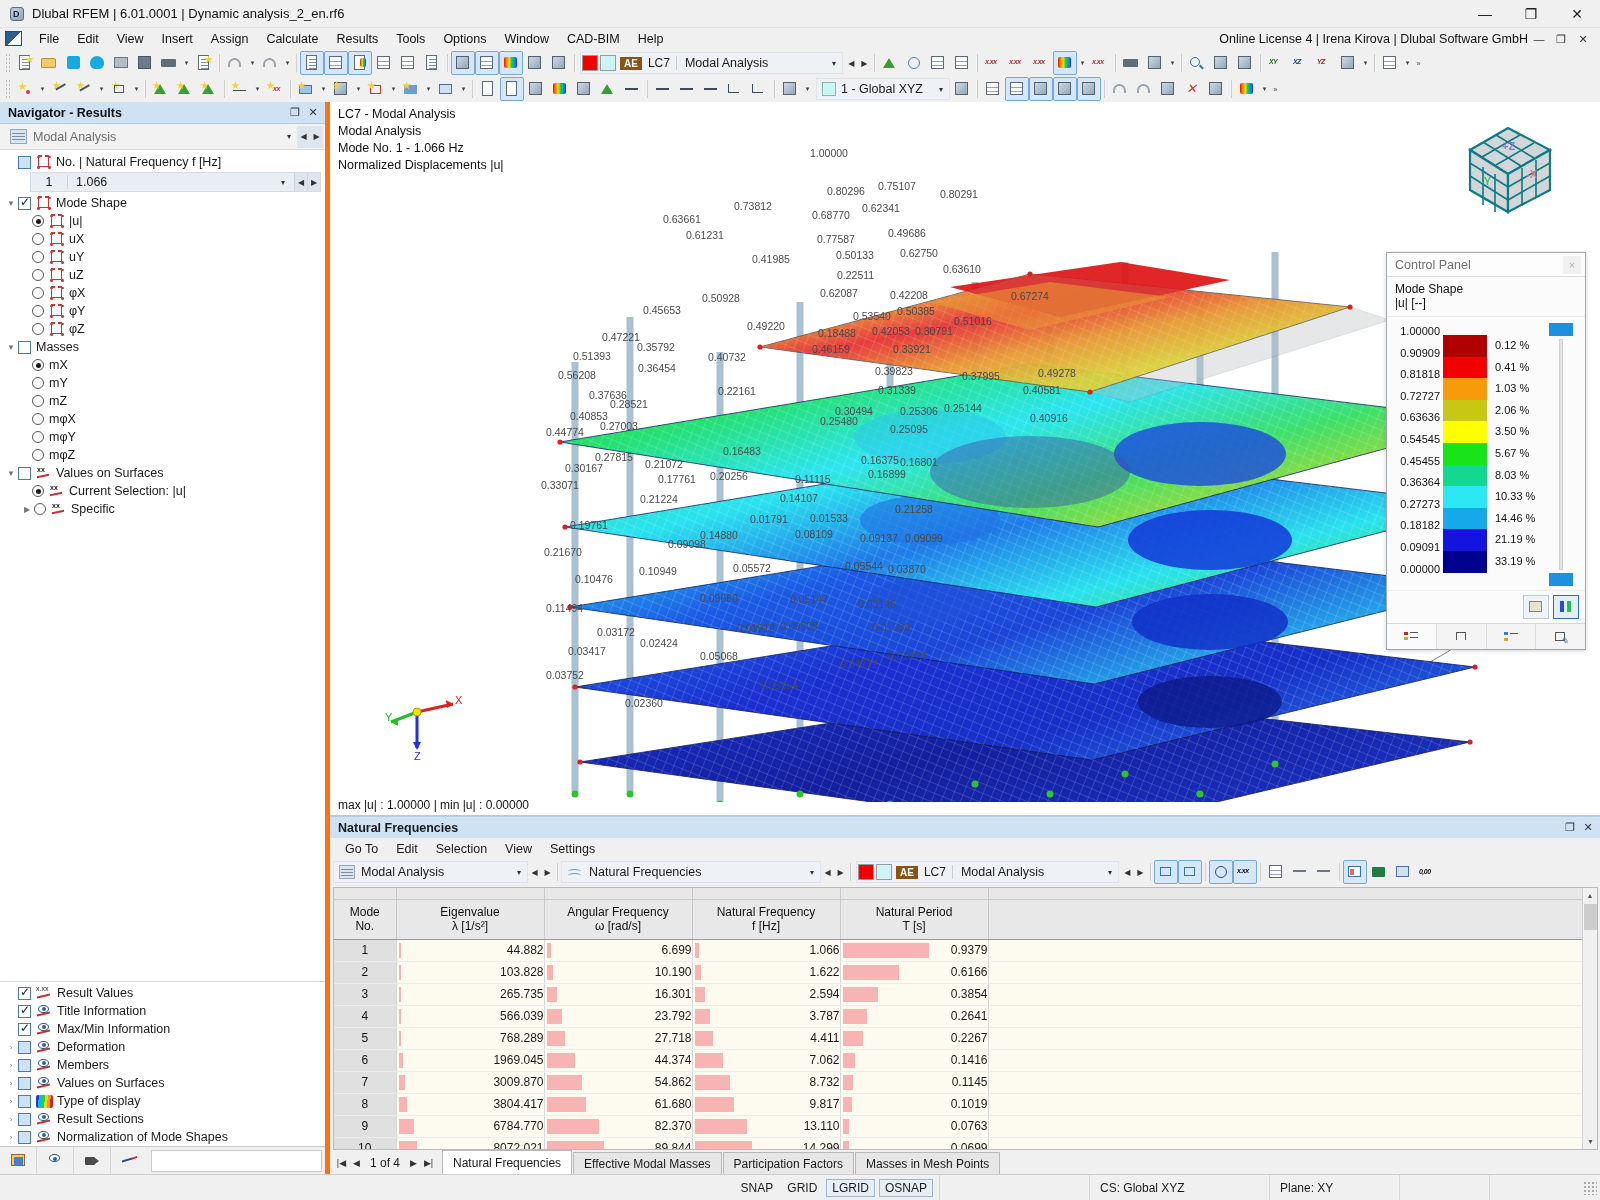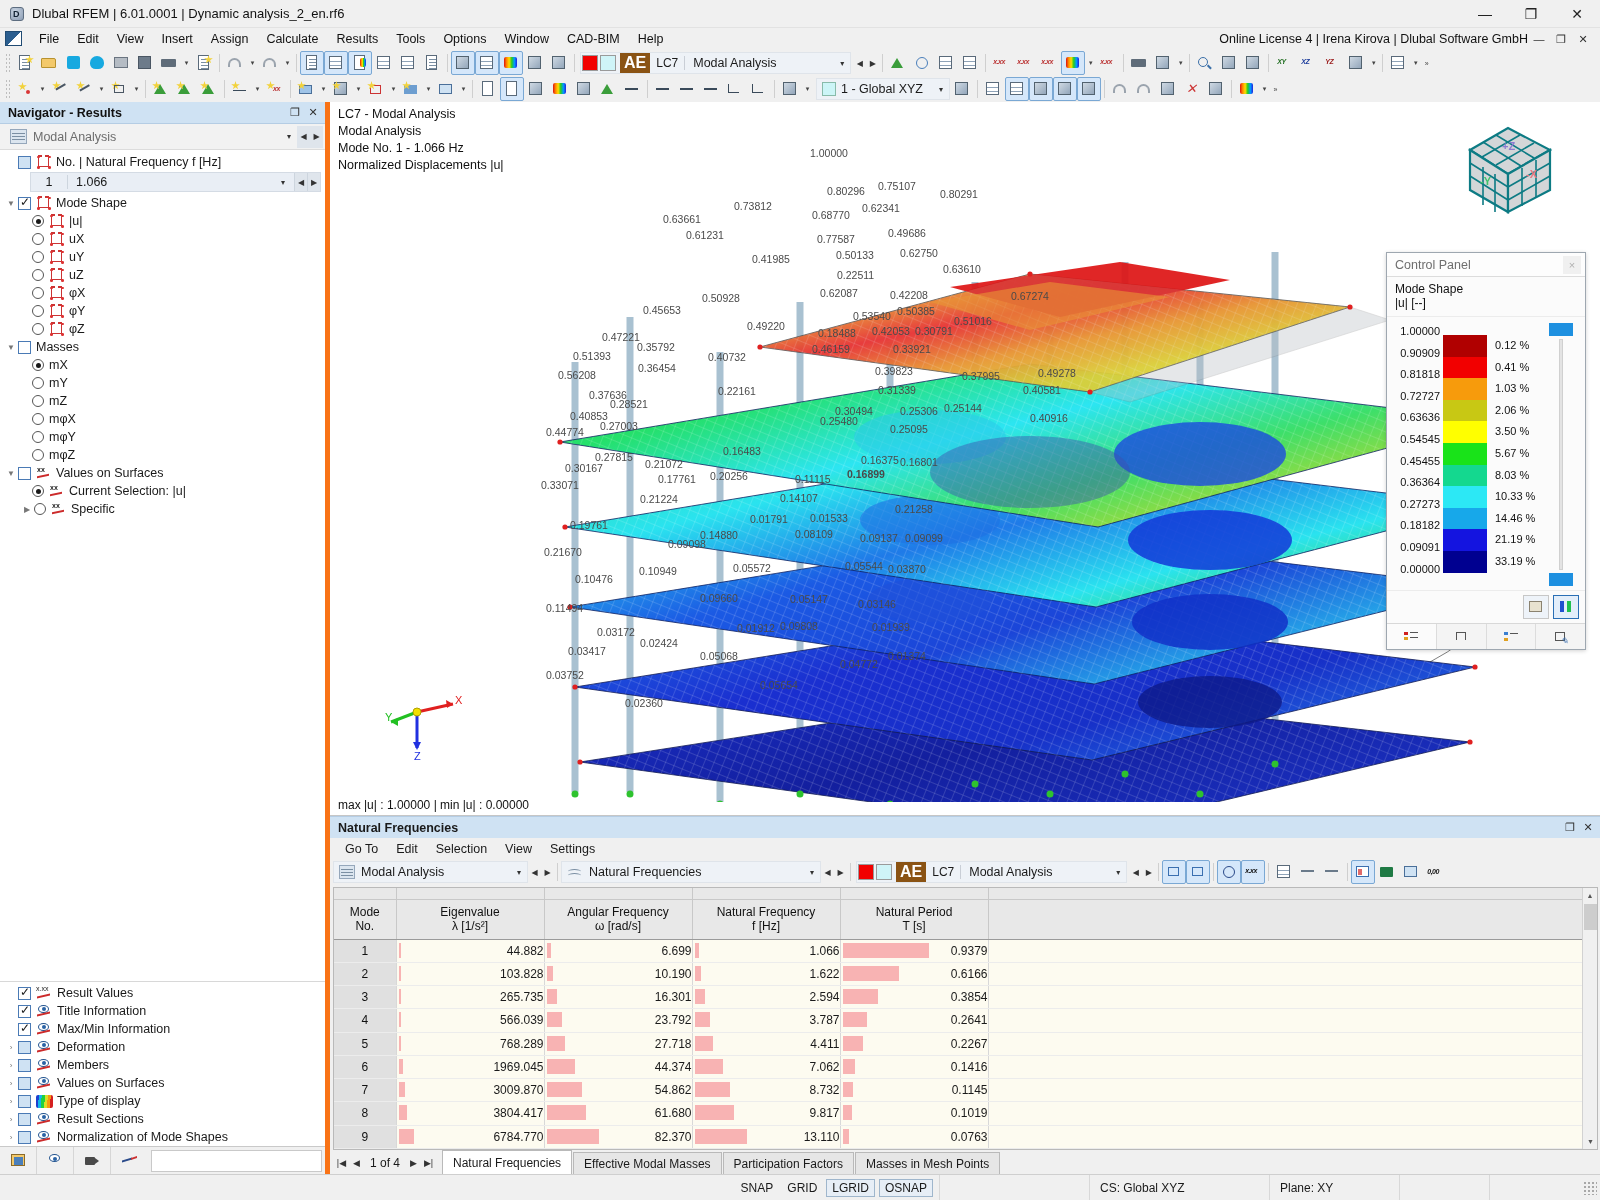--- a/index.html
+++ b/index.html
@@ -35,21 +35,21 @@
   .toolbar { height:26px; background:#f0f0f0; display:flex; align-items:center; flex:0 0 26px; padding-left:2px; }
   .tb-grip { width:5px; height:20px; margin:0 3px;
       background-image:radial-gradient(#b8b8b8 40%, transparent 41%);
       background-size:3px 4px; opacity:.9;}
   .tbtn { width:24px; height:24px; display:flex; align-items:center; justify-content:center; position:relative; border:1px solid transparent; border-radius:2px;}
   .tbtn.active { background:#d5e7fa; border:1px solid #7aa8d4; }
   .tsep { width:1px; height:18px; background:#cfcfcf; margin:0 3px; }
   .tcaret { width:11px; height:24px; display:flex; align-items:center; justify-content:center; font-size:7px; color:#444;}
   .lc-box { display:flex; align-items:center; height:22px; background:#eef2f7; border:1px solid #dfe4ea; margin:0 2px;}
   .sw { width:16px; height:16px; margin:0 1px; border:1px solid #9a9a9a;}
-  .ae { background:#8a5314; color:#fff; font-size:16px; font-weight:bold; padding:1px 4px; margin-left:3px;}
+  .ae { background:#8a5314; color:#fff; font-size:10px; font-weight:bold; padding:1px 4px; margin-left:3px;}
   .lc7 { font-size:12px; padding:0 6px; }
   .lcname { font-size:12.5px; padding:0 8px; border-left:1px solid #c9ced6; min-width:150px;}
   .dd-arrow { font-size:8px; color:#333; padding:0 6px;}
   .nav-arw { width:13px; height:22px; display:flex; align-items:center; justify-content:center; font-size:8px; color:#333;}
   .cs-box { display:flex; align-items:center; height:22px; background:#eef2f7; border:1px solid #dfe4ea; margin-left:3px;}
   .cs-sw { width:14px; height:14px; background:#ccf5f7; border:1px solid #8ba; margin:0 5px;}
 
   
   .ic { width:18px; height:16px; position:relative; display:block; }
   .ic i { position:absolute; display:block; }
@@ -1228,21 +1228,21 @@
             <div class="vlabel" style="left: 700px; top: 310px;">0.40916</div>
             <div class="vlabel" style="left: 216px; top: 324px;">0.44774</div>
             <div class="vlabel" style="left: 560px; top: 321px;">0.25095</div>
             <div class="vlabel" style="left: 265px; top: 349px;">0.27815</div>
             <div class="vlabel" style="left: 393px; top: 343px;">0.16483</div>
             <div class="vlabel" style="left: 315px; top: 356px;">0.21072</div>
             <div class="vlabel" style="left: 235px; top: 360px;">0.30167</div>
             <div class="vlabel" style="left: 531px; top: 352px;">0.16375</div>
             <div class="vlabel" style="left: 570px; top: 354px;">0.16801</div>
             <div class="vlabel" style="left: 380px; top: 368px;">0.20256</div>
-            <div class="vlabel" style="left: 517px; top: 366px; font-weight: bold;">0.16899</div>
+            <div class="vlabel" style="left: 538px; top: 366px;">0.16899</div>
             <div class="vlabel" style="left: 328px; top: 371px;">0.17761</div>
             <div class="vlabel" style="left: 211px; top: 377px;">0.33071</div>
             <div class="vlabel" style="left: 465px; top: 371px;">0.11115</div>
             <div class="vlabel" style="left: 450px; top: 390px;">0.14107</div>
             <div class="vlabel" style="left: 565px; top: 401px;">0.21258</div>
             <div class="vlabel" style="left: 310px; top: 391px;">0.21224</div>
             <div class="vlabel" style="left: 240px; top: 417px;">0.19761</div>
             <div class="vlabel" style="left: 420px; top: 411px;">0.01791</div>
             <div class="vlabel" style="left: 480px; top: 410px;">0.01533</div>
             <div class="vlabel" style="left: 370px; top: 427px;">0.14880</div>
@@ -1621,20 +1621,28 @@
                   <td class="blank"></td>
                 </tr>
                 <tr>
                   <td class="modeno">9</td>
                   <td class="val"><span class="bar" style="width: 15.48px;"></span><span class="num">6784.770</span></td>
                   <td class="val"><span class="bar" style="width: 52.46px;"></span><span class="num">82.370</span></td>
                   <td class="val"><span class="bar" style="width: 52.46px;"></span><span class="num">13.110</span></td>
                   <td class="val"><span class="bar" style="width: 6.88px;"></span><span class="num">0.0763</span></td>
                   <td class="blank"></td>
                 </tr>
+                <tr>
+                  <td class="modeno">10</td>
+                  <td class="val"><span class="bar" style="width: 18.92px;"></span><span class="num">8072.021</span></td>
+                  <td class="val"><span class="bar" style="width: 57.62px;"></span><span class="num">89.844</span></td>
+                  <td class="val"><span class="bar" style="width: 57.62px;"></span><span class="num">14.299</span></td>
+                  <td class="val"><span class="bar" style="width: 6.02px;"></span><span class="num">0.0699</span></td>
+                  <td class="blank"></td>
+                </tr>
               </tbody>
           </table>
           <div class="tbl-scroll">
             <div class="up">▲</div>
             <div class="th"></div>
             <div class="dn">▼</div>
           </div>
         </div>
 
         <div class="tp-tabs">

